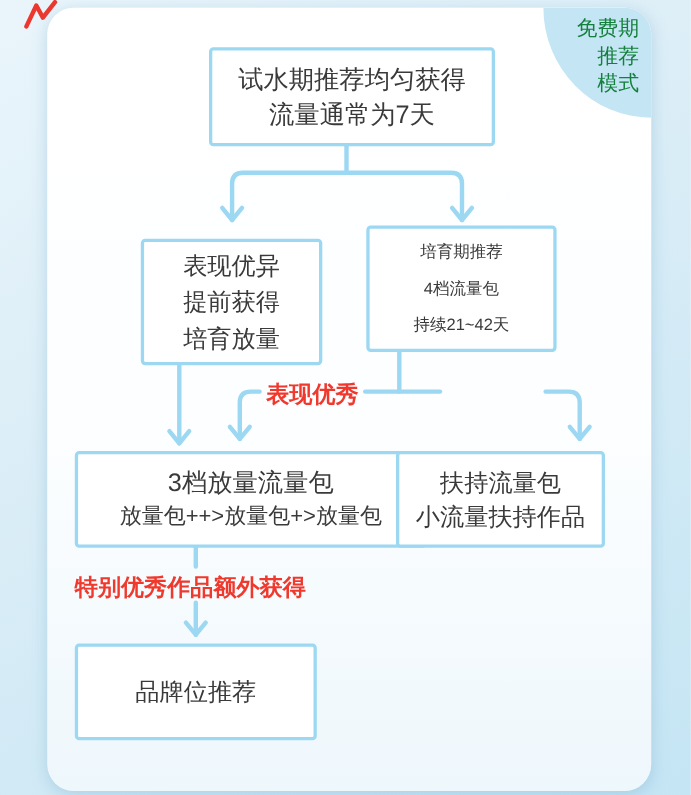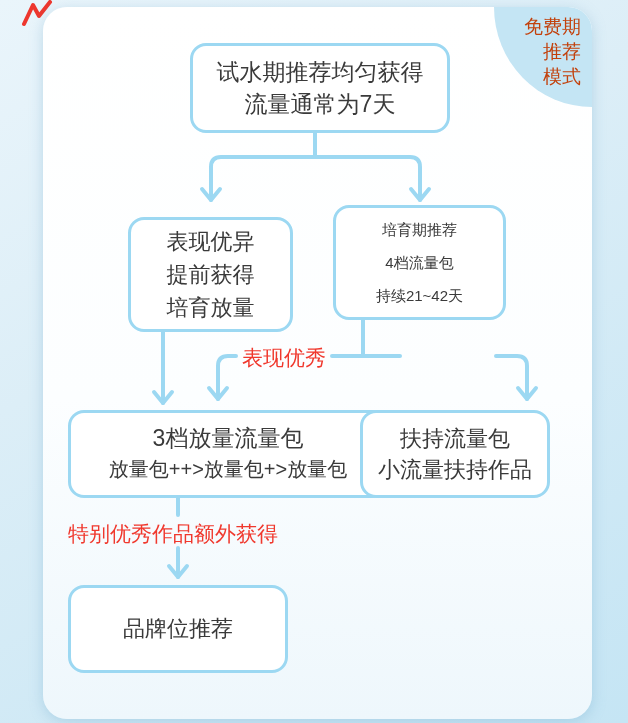--- a/index.html
+++ b/index.html
@@ -13,39 +13,39 @@
     border-radius:24px;overflow:hidden;
     background:linear-gradient(180deg,#FFFFFF 0%,#FCFEFF 55%,#EEF7FC 100%);
     box-shadow:0 3px 14px rgba(110,165,200,0.35);
   }
   .corner-badge{
     position:absolute;top:0;right:0;width:98px;height:100px;
     background:#C4E5F4;border-radius:0 0 0 100%;
   }
   .corner-badge .badge-text{
     position:absolute;top:7px;right:11px;text-align:right;
-    color:#c2410c;font-size:19px;line-height:25px;font-weight:500;
+    color:#15803d;font-size:19px;line-height:25px;font-weight:500;
     white-space:nowrap;
     font-family:Liberation Serif, serif;
   }
   .box{
     position:absolute;box-sizing:border-box;background:#FFFFFF;
-    border:3px solid #9CD8F2;border-radius:16px;
+    border:3px solid #9CD8F2;border-radius:4px;
     display:flex;flex-direction:column;align-items:center;justify-content:center;
     color:#3A3A3A;text-align:center;
   }
   #box-trial    {left:147px;top:36px; width:260px;height:90px; font-size:23px;line-height:32px;}
   #box-excellent{left:85px; top:198px;width:165px;height:115px;font-size:22px;line-height:33px;margin-top:12px;}
   #box-nurture  {left:290px;top:198px;width:173px;height:115px;font-size:15px;line-height:33px;}
   #box-boost    {left:25px; top:403px;width:320px;height:88px; font-size:23px;line-height:31px;}
   #box-boost .sub{font-size:20px;}
   #box-support  {left:317px;top:403px;width:190px;height:88px; font-size:22px;line-height:31px;}
   #box-brand    {left:25px; top:578px;width:220px;height:88px; font-size:22px;line-height:32px;}
   .flow-label{
-    position:absolute;color:#F0382D;font-weight:normal;font-size:21px;white-space:nowrap;
+    position:absolute;color:#F0382D;font-weight:bold;font-size:21px;white-space:nowrap;
   }
   #label-good {left:193px;top:337px;width:96px;text-align:center;}
   #label-bad  {left:357px;top:337px;width:96px;text-align:center;}
   #label-extra{left:25px; top:513px;text-align:left;}
   svg{display:block;}
   .connector-layer{position:absolute;left:0;top:0;}
 </style>
 </head>
 <body>
 

